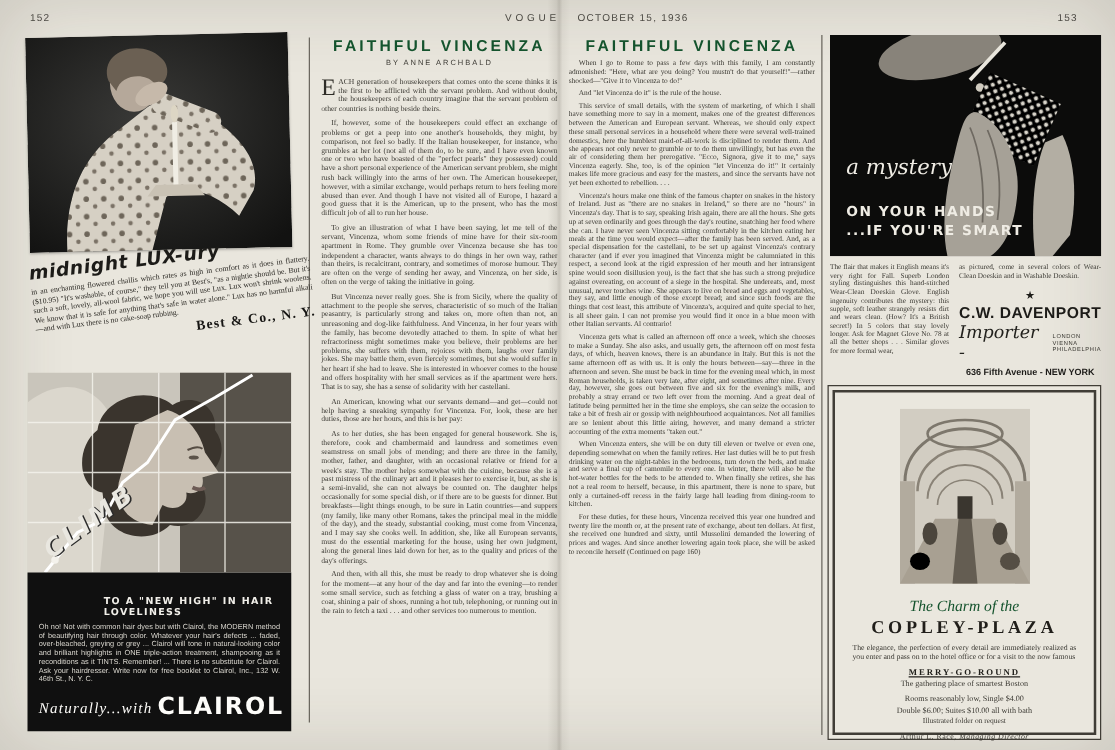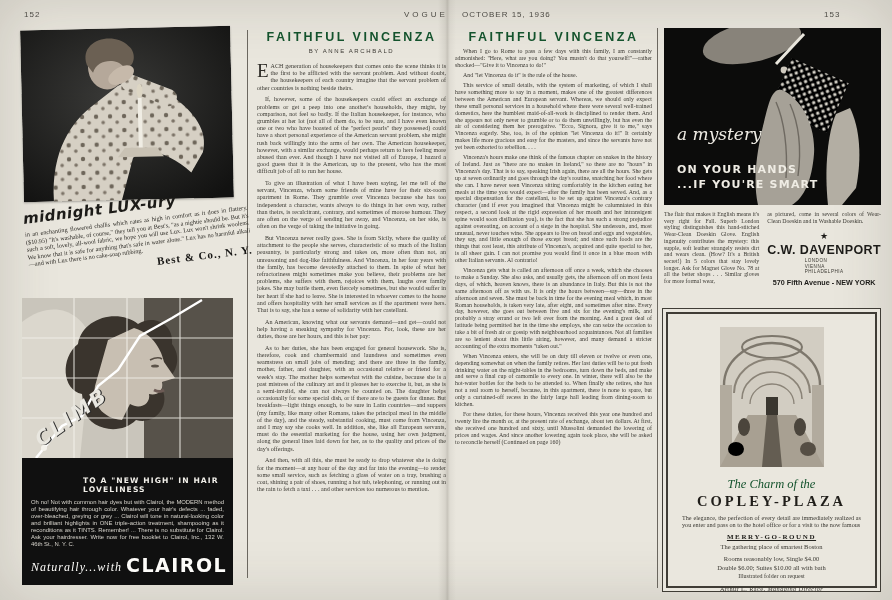--- a/index.html
+++ b/index.html
@@ -4,21 +4,21 @@
 <style>
   html,body{margin:0;padding:0;}
   body{width:892px;height:600px;background:#d8d4ca;font-family:"Liberation Serif",serif;}
   #spread{position:relative;width:892px;height:600px;background:#e9e6dd;overflow:hidden;
           box-shadow:inset 0 0 60px rgba(60,55,45,.18);}
   
   .folio{position:absolute;top:10px;font:8px "Liberation Sans",sans-serif;letter-spacing:1px;color:#4c4a44;}
   #folio-left{left:24px;}
   #masthead{left:404px;letter-spacing:3px;}
   #dateline{left:462px;}
-  #folio-right{left:824px;}
+  #folio-right{left:846px;}
   
   .vrule{position:absolute;width:1px;background:#6b675f;}
   #rule-left{left:247px;top:30px;height:548px;}
   #rule-right{left:657px;top:28px;height:560px;}
   #fold{position:absolute;left:438px;top:0;width:18px;height:600px;
         background:linear-gradient(90deg,rgba(0,0,0,0),rgba(70,64,54,.10) 40%,rgba(70,64,54,.20) 52%,rgba(70,64,54,.06) 66%,rgba(0,0,0,0));}
   
   .artcol{position:absolute;top:30px;overflow:hidden;}
   #art-col1{left:257px;width:189px;height:552px;}
   #art-col2{left:455px;width:197px;height:556px;}
@@ -207,27 +207,28 @@
       <div class="dav-overlay" id="dav-h1">ON YOUR HANDS</div>
       <div class="dav-overlay" id="dav-h2">...IF YOU'RE SMART</div>
     </div>
     <div id="dav-cols">
       <div id="dav-left">The flair that makes it English means it's very right for Fall. Superb London styling distinguishes this hand-stitched Wear-Clean Doeskin Glove. English ingenuity contributes the mystery: this supple, soft leather strangely resists dirt and wears clean. (How? It's a British secret!) In 5 colors that stay lovely longer. Ask for Magnet Glove No. 78 at all the better shops . . . Similar gloves for more formal wear,</div>
       <div id="dav-right-wrap" style="flex:1">
         <div id="dav-right">as pictured, come in several colors of Wear-Clean Doeskin and in Washable Doeskin.</div>
         <div id="dav-star">★</div>
         <div id="dav-brand">C.W. DAVENPORT</div>
         <div id="dav-imp-row">
+          <span id="dav-importer">Importer -</span>
           <span id="dav-cities">
             <span style="display:block">LONDON</span>
             <span style="display:block">VIENNA</span>
             <span style="display:block">PHILADELPHIA</span>
           </span>
         </div>
-        <div id="dav-address">570 Fifth Avenue - NEW YORK</div>
+        <div id="dav-address">636 Fifth Avenue - NEW YORK</div>
       </div>
     </div>
   </div>
 
   <div id="copley-ad">
     <div id="copley-inner">
       <svg id="copley-photo" viewBox="0 0 104 140" xmlns="http://www.w3.org/2000/svg">
         <rect width="104" height="140" fill="#d2cdc2"></rect>
         <ellipse cx="52" cy="20" rx="30" ry="11" fill="none" stroke="#7d776c" stroke-width="2"></ellipse>
         <path d="M4,58 A48,42 0 0 1 100,58" fill="none" stroke="#7d776c" stroke-width="2.4"></path>

